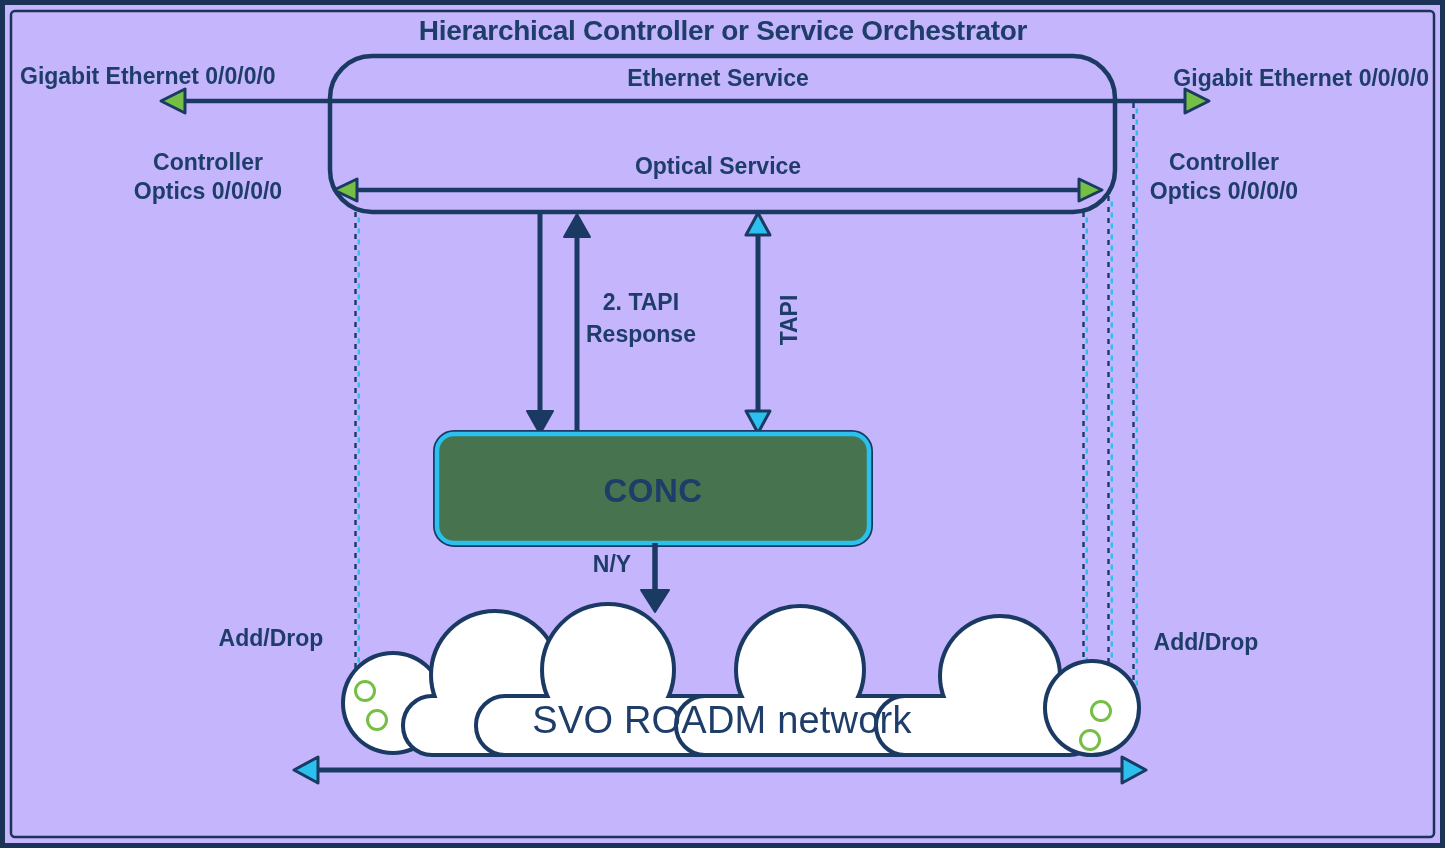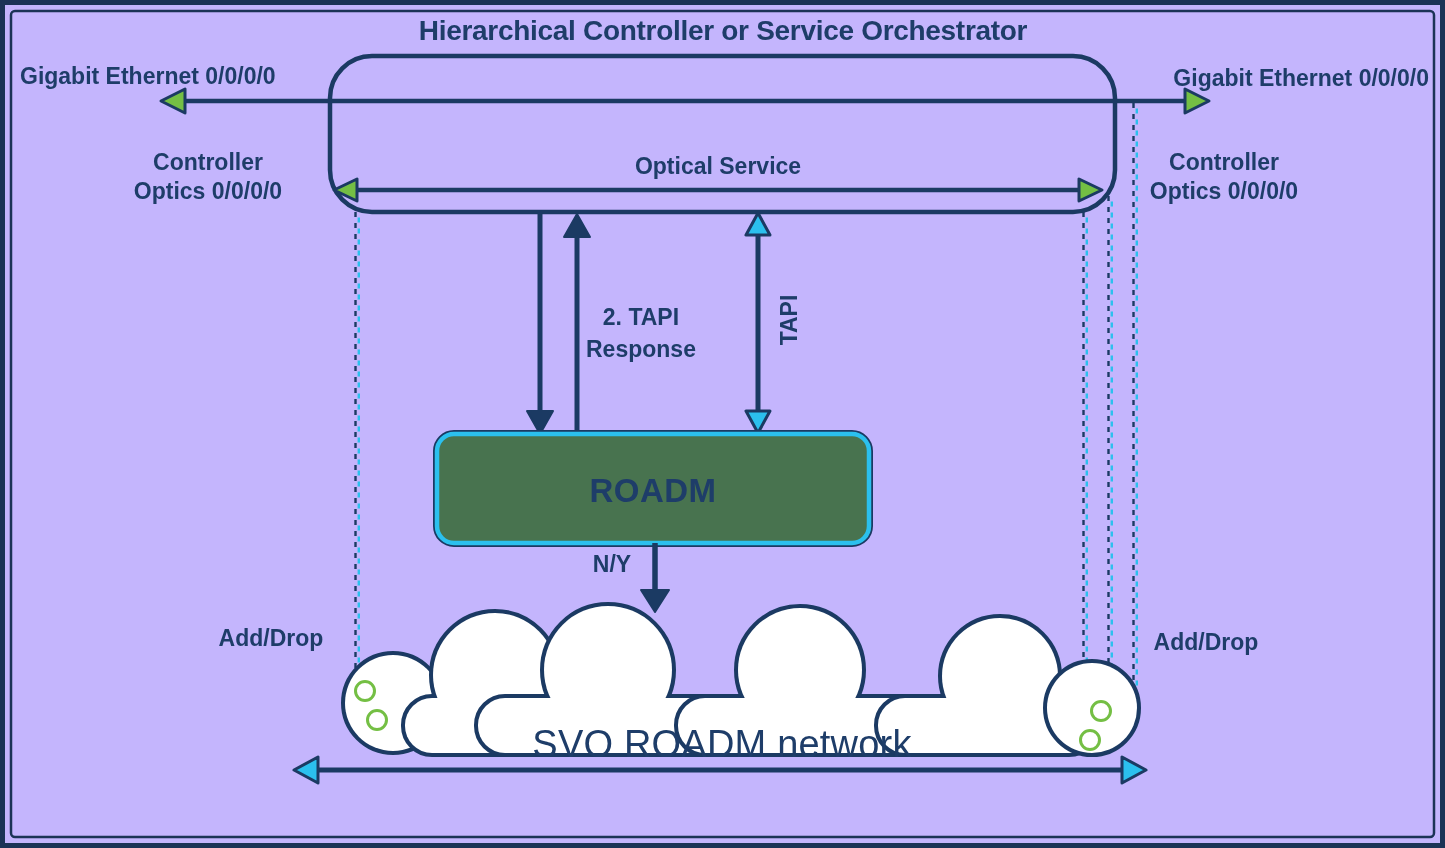--- a/index.html
+++ b/index.html
@@ -125,41 +125,42 @@
     <circle cx="1101" cy="711" r="9.5" fill="#ffffff" stroke="#74bf44" stroke-width="3"></circle>
     <circle cx="1090" cy="740" r="9.5" fill="#ffffff" stroke="#74bf44" stroke-width="3"></circle>
 
     <line x1="306" y1="770" x2="1134" y2="770" stroke="#1b3a63" stroke-width="5"></line>
     <polygon points="294,770 318,757 318,783" fill="#2bc0ee" stroke="#1b3a63" stroke-width="3" stroke-linejoin="round"></polygon>
     <polygon points="1146,770 1122,757 1122,783" fill="#2bc0ee" stroke="#1b3a63" stroke-width="3" stroke-linejoin="round"></polygon>
   </svg>
 
   <div class="lbl ctr fs-title" style="left:723px; top:13px;">Hierarchical Controller or Service Orchestrator</div>
 
+  <div class="lbl ctr fs-lab" style="left:718px; top:64px;">Ethernet Service</div>
   <div class="lbl ctr fs-lab" style="left:718px; top:152px;">Optical Service</div>
 
   <div class="lbl fs-lab" style="left:20px; top:62px;">Gigabit Ethernet 0/0/0/0</div>
   <div class="lbl fs-lab" style="right:16px; top:64px;">Gigabit Ethernet 0/0/0/0</div>
 
   <div class="lbl ctr fs-lab stack" style="left:208px; top:148px;">
     <span>Controller</span>
     <span>Optics 0/0/0/0</span>
   </div>
   <div class="lbl ctr fs-lab stack" style="left:1224px; top:148px;">
     <span>Controller</span>
     <span>Optics 0/0/0/0</span>
   </div>
 
-  <div class="lbl fs-lab stack" style="left:586px; top:301px; line-height:32px;">
+  <div class="lbl fs-lab stack" style="left:586px; top:286px; line-height:32px;">
     <span>2. TAPI</span>
     <span>Response</span>
   </div>
   <div class="lbl fs-lab" id="tapi-vert" style="left:789px; top:320px;">TAPI</div>
 
-  <div class="lbl ctr fs-conc" style="left:653px; top:470px;">ROADM</div>
+  <div class="lbl ctr fs-conc" style="left:653px; top:470px;">CONC</div>
   <div class="lbl ctr fs-lab" style="left:612px; top:550px;">N/Y</div>
 
-  <div class="lbl ctr fs-cloud" style="left:722px; top:697px;margin-top:24px;">SVO ROADM network</div>
+  <div class="lbl ctr fs-cloud" style="left:722px; top:697px;">SVO ROADM network</div>
 
   <div class="lbl ctr fs-lab" style="left:271px; top:624px;">Add/Drop</div>
   <div class="lbl ctr fs-lab" style="left:1206px; top:628px;">Add/Drop</div>
 
 </div>
 
 </body></html>

